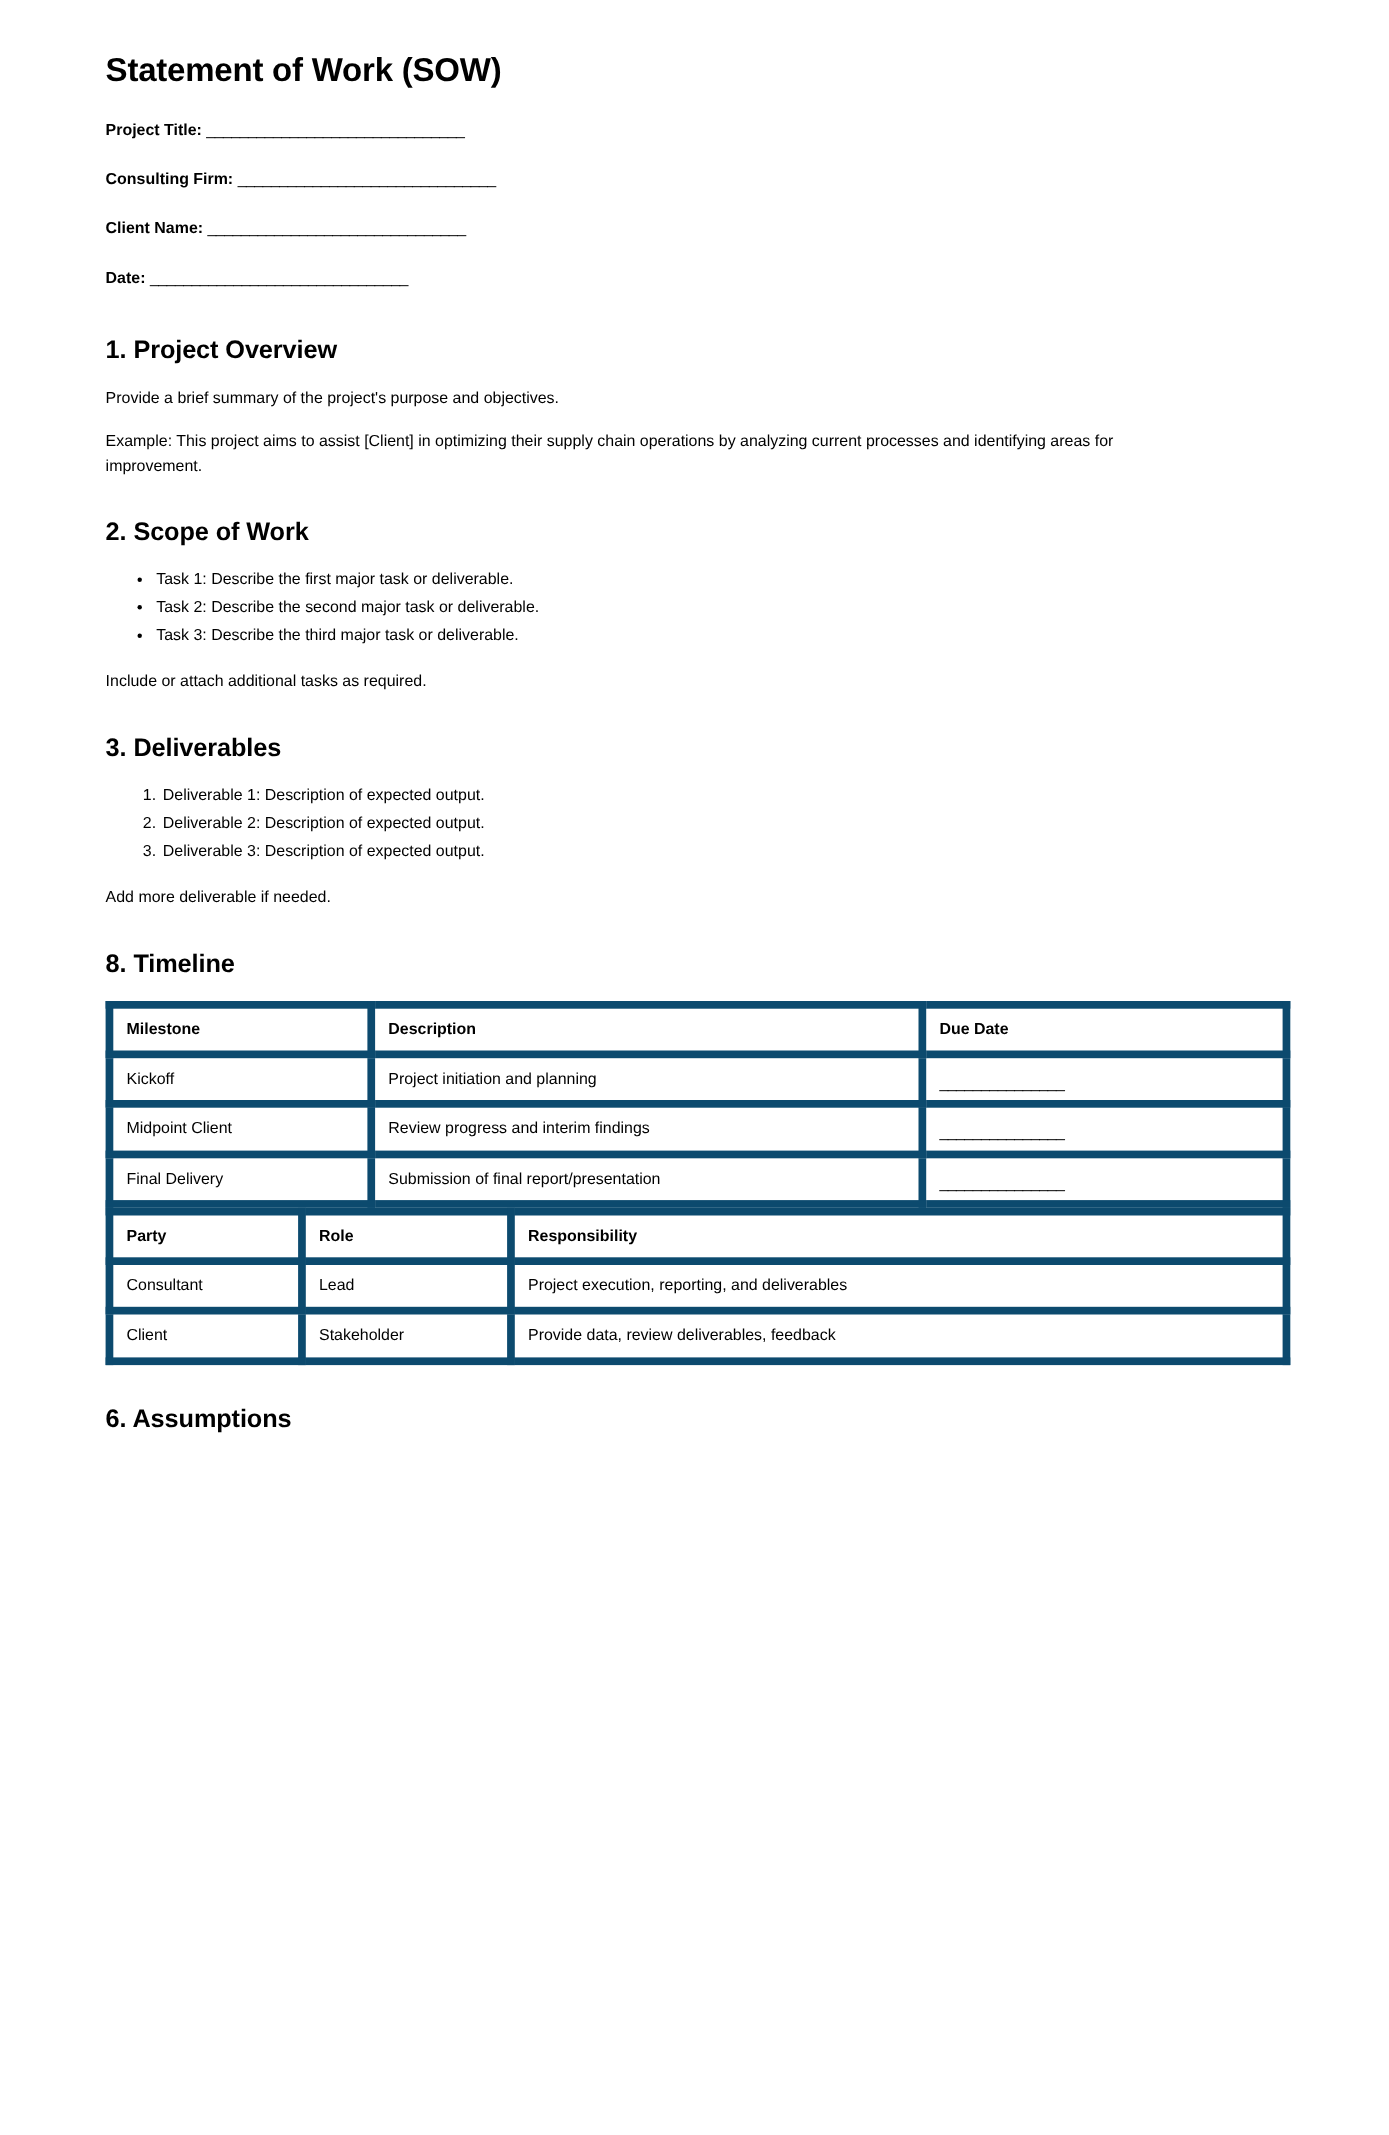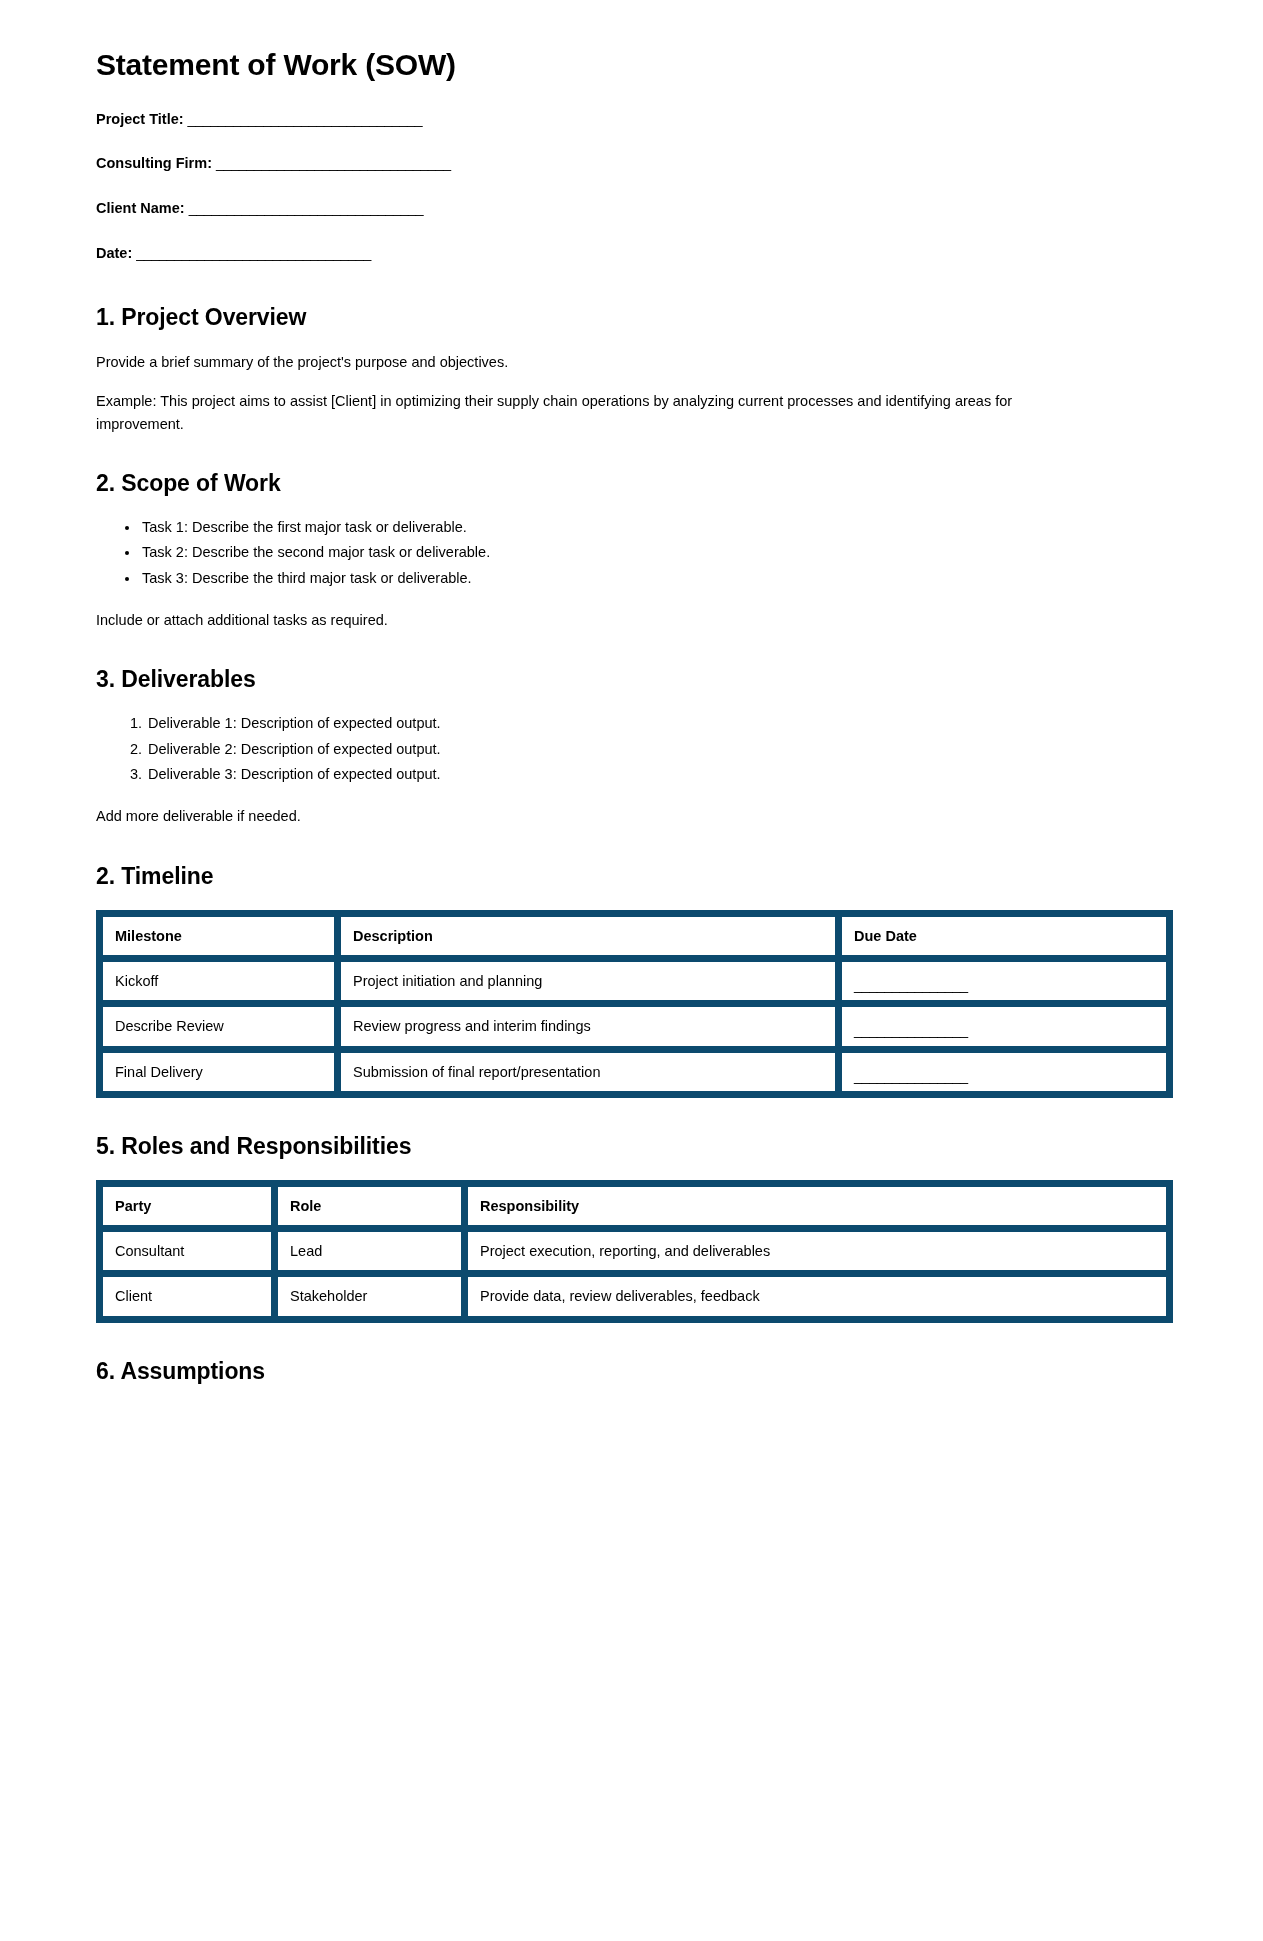--- a/index.html
+++ b/index.html
@@ -138,54 +138,53 @@
   <p class="body-text tail">Include or attach additional tasks as required.</p>
 
   <h2 class="section-heading">3. Deliverables</h2>
   <ol class="deliverable-list">
     <li>Deliverable 1: Description of expected output.</li>
     <li>Deliverable 2: Description of expected output.</li>
     <li>Deliverable 3: Description of expected output.</li>
   </ol>
   <p class="body-text tail">Add more deliverable if needed.</p>
 
-  <h2 class="section-heading">2. Timeline</h2>
+  <h2 class="section-heading">8. Timeline</h2>
   <table class="doc-table timeline-table">
     <colgroup>
         <col class="c1">
         <col class="c2">
         <col class="c3">
       </colgroup>
     <thead>
       <tr>
         <th>Milestone</th>
         <th>Description</th>
         <th>Due Date</th>
       </tr>
     </thead>
     <tbody>
       <tr>
         <td>Kickoff</td>
         <td>Project initiation and planning</td>
         <td><span class="cell-blank">_______________</span></td>
       </tr>
       <tr>
-        <td>Describe Review</td>
+        <td>Midpoint Client</td>
         <td>Review progress and interim findings</td>
         <td><span class="cell-blank">_______________</span></td>
       </tr>
       <tr>
         <td>Final Delivery</td>
         <td>Submission of final report/presentation</td>
         <td><span class="cell-blank">_______________</span></td>
       </tr>
     </tbody>
   </table>
 
-  <h2 class="section-heading">5. Roles and Responsibilities</h2>
   <table class="doc-table roles-table">
     <colgroup>
         <col class="r1">
         <col class="r2">
         <col class="r3">
       </colgroup>
     <thead>
       <tr>
         <th>Party</th>
         <th>Role</th>

